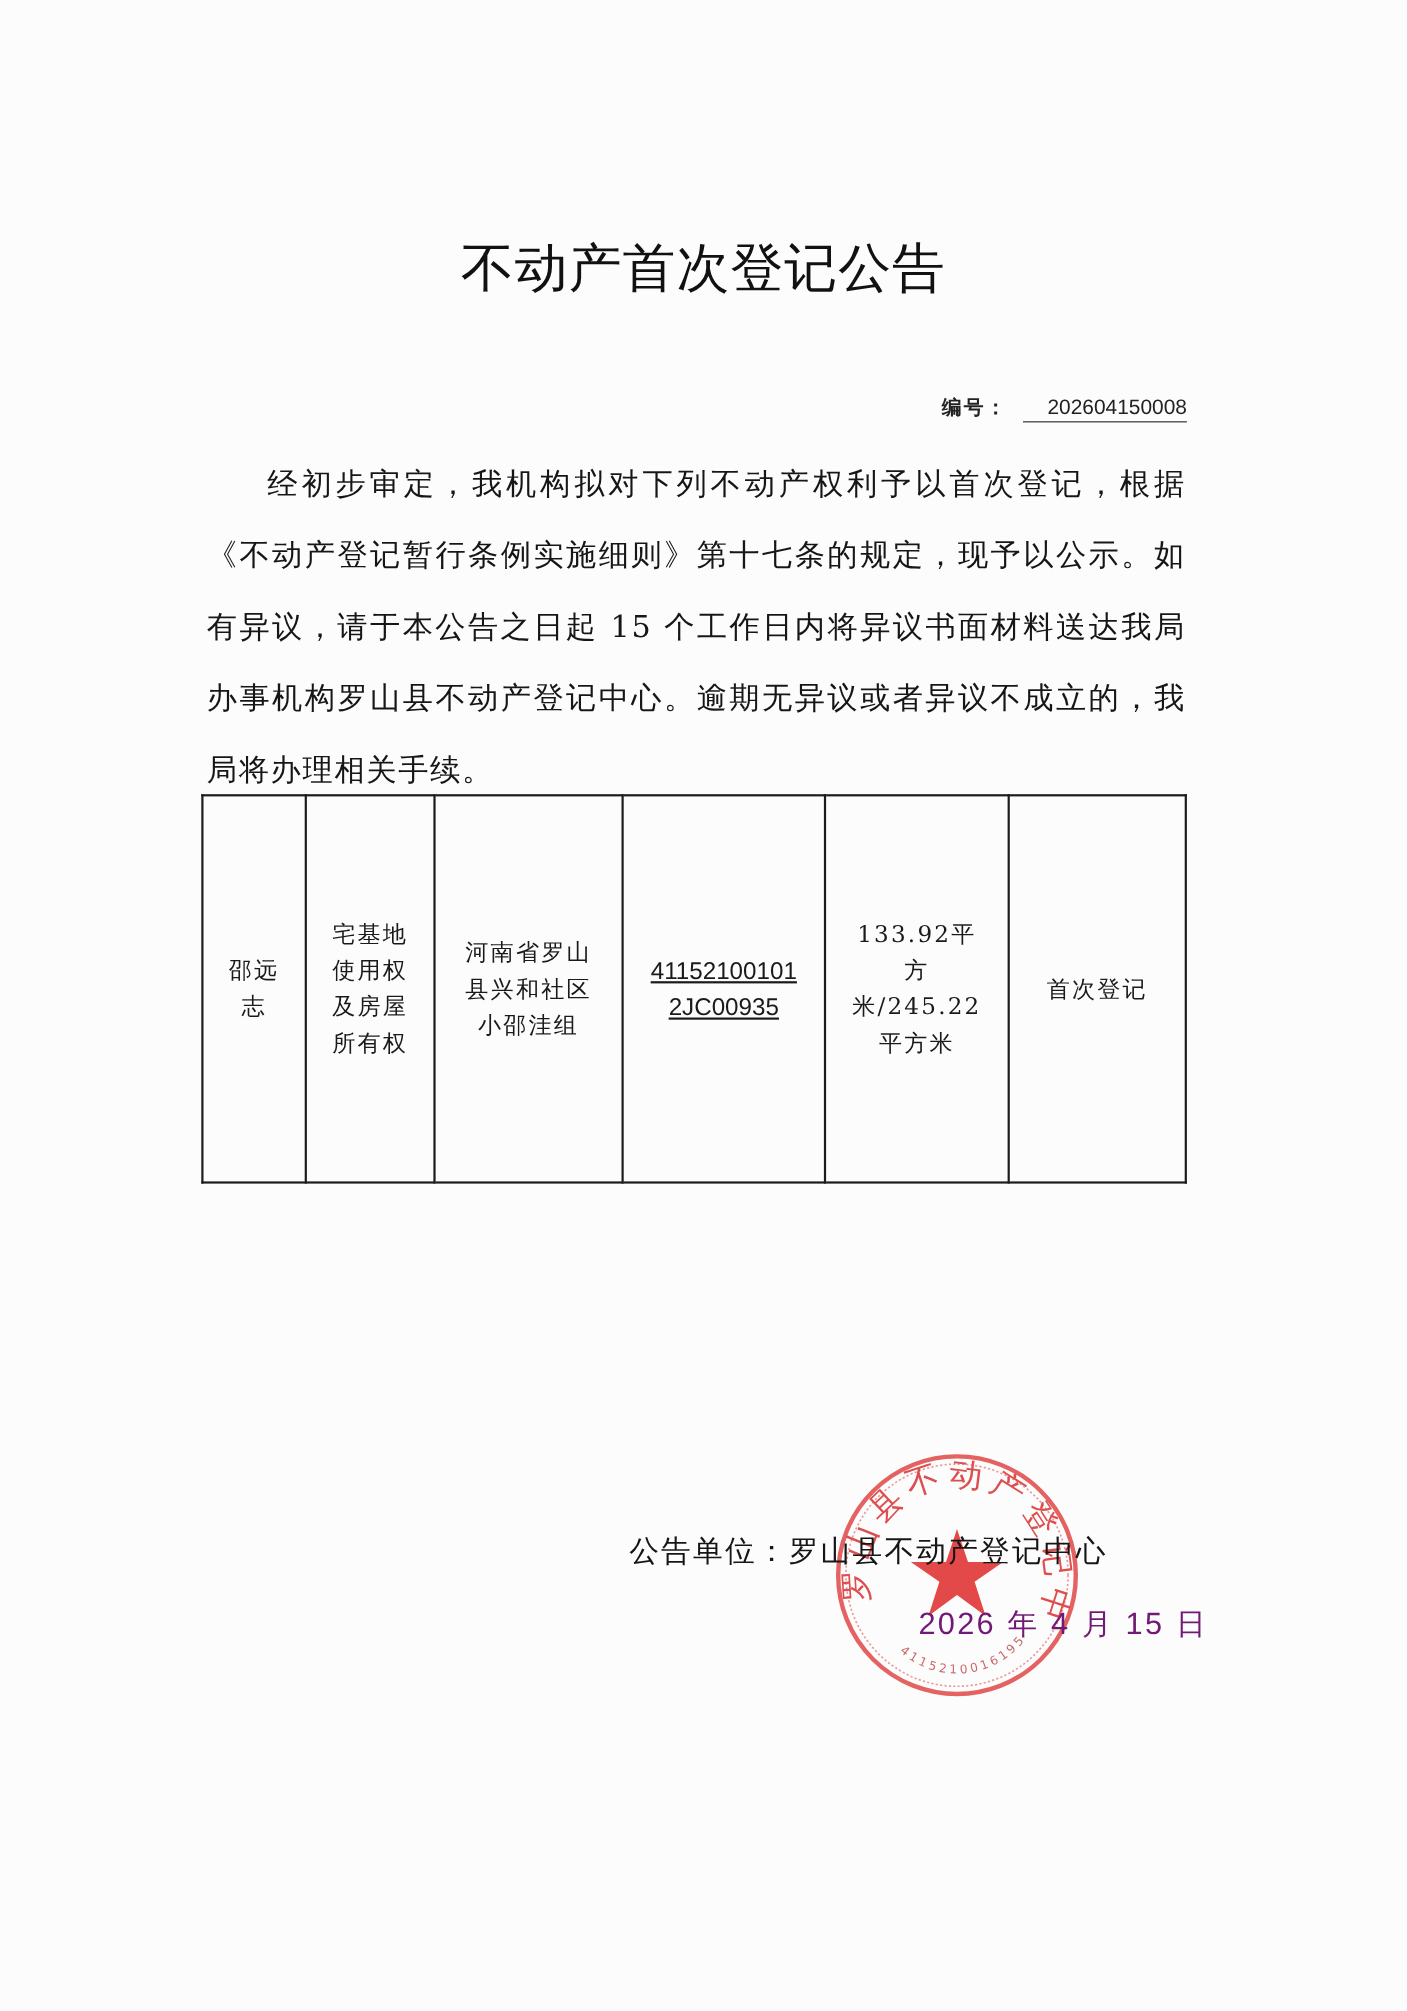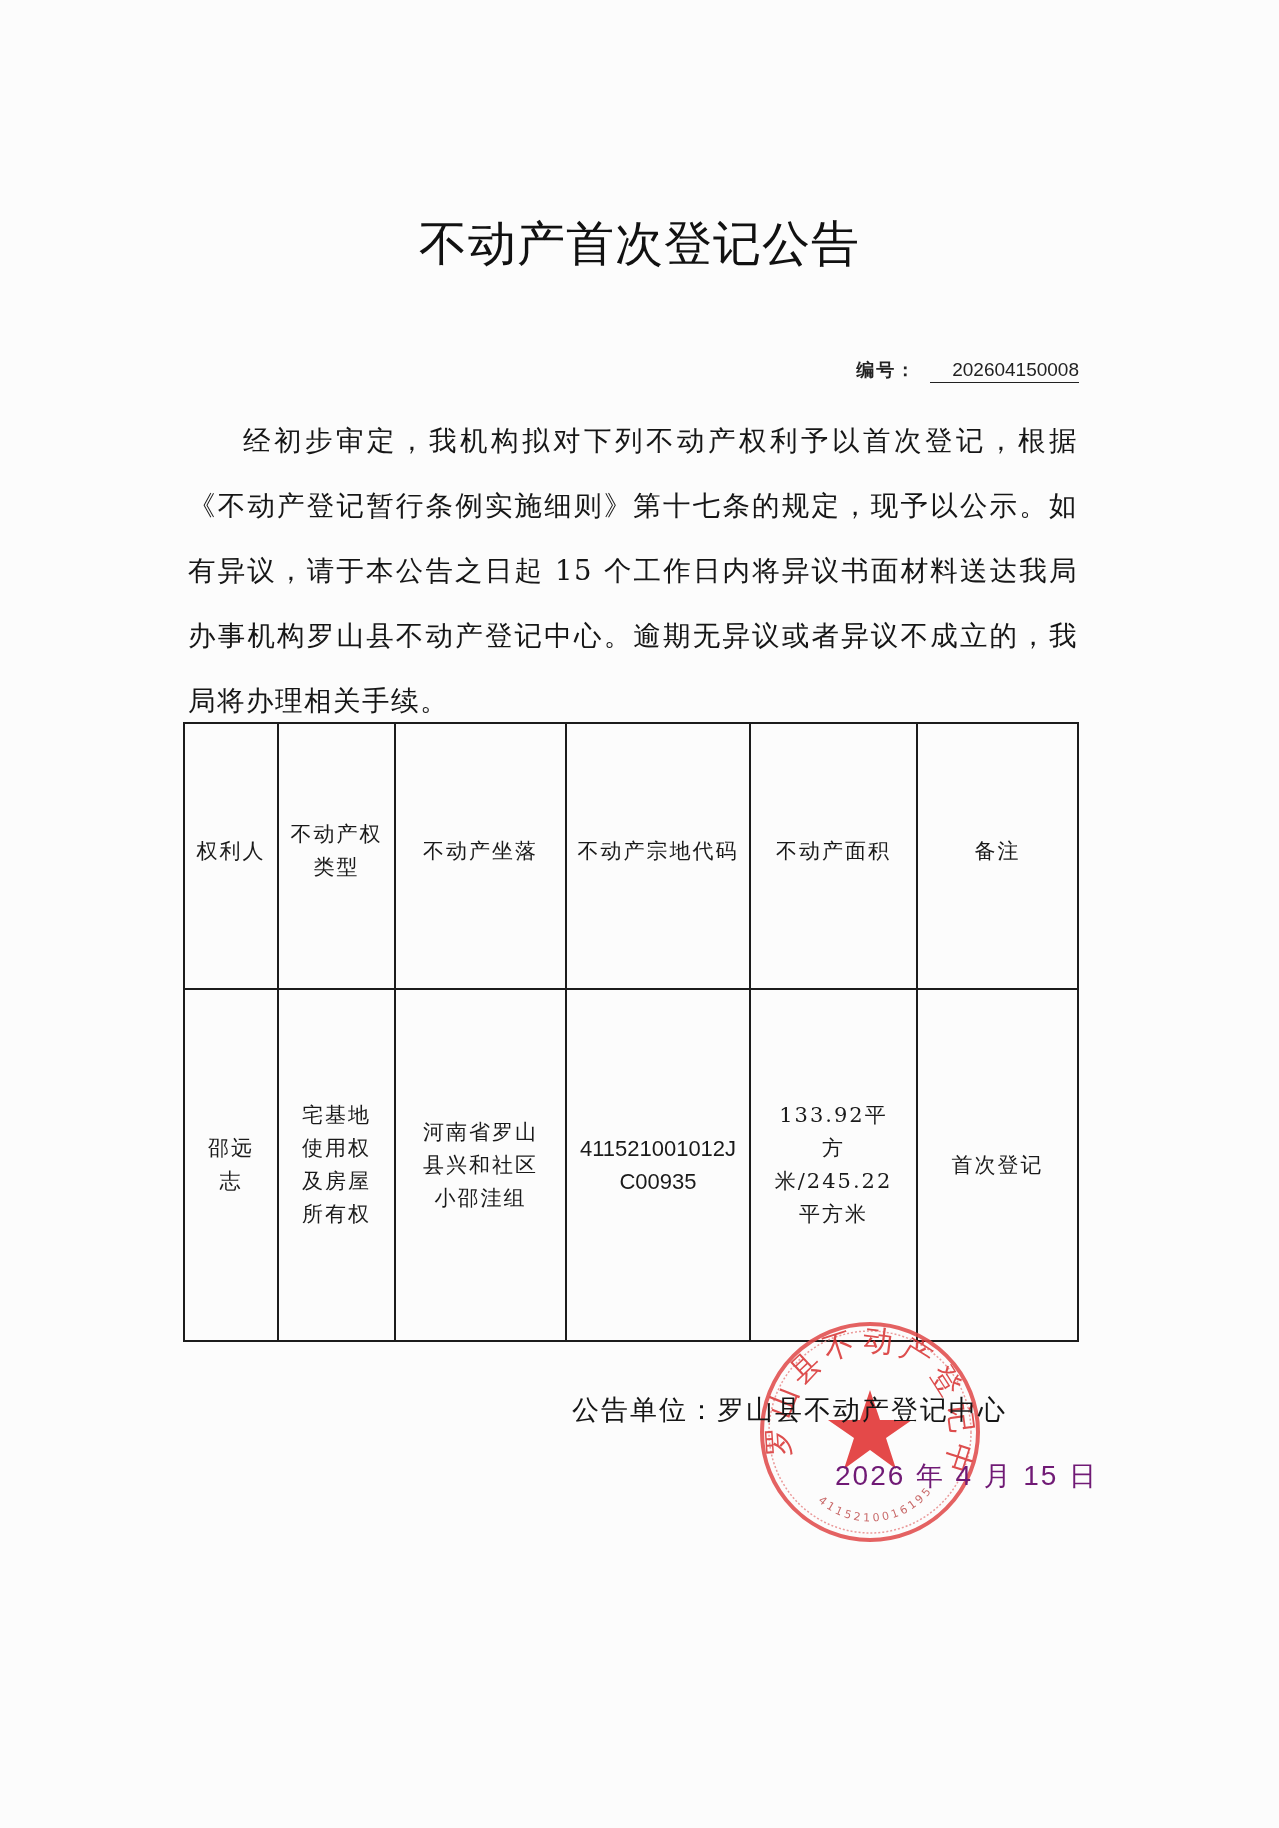--- a/index.html
+++ b/index.html
@@ -138,33 +138,25 @@
   <table class="reg">
     <colgroup>
       <col style="width:94px">
       <col style="width:117px">
       <col style="width:171px">
       <col style="width:184px">
       <col style="width:167px">
       <col style="width:161px">
     </colgroup>
     <tbody>
-        <tr class="head">
-      <th>权利人</th>
-      <th>不动产权类型</th>
-      <th>不动产坐落</th>
-      <th>不动产宗地代码</th>
-      <th>不动产面积</th>
-      <th>备注</th>
-    </tr>
     <tr class="row">
       <td style="padding:16px 14px;">邵远志</td>
       <td style="padding:0 16px;">宅基地使用权及房屋所有权</td>
       <td style="padding:0 16px;">河南省罗山县兴和社区小邵洼组</td>
-      <td class="num" style="word-break:break-all;padding:0 10px;">411521001012JC00935</td>
+      <td class="num" style="word-break:break-all;padding:0 22px;text-decoration:underline;">411521001012JC00935</td>
       <td style="padding:0 18px;">133.92平方米/245.22平方米</td>
       <td>首次登记</td>
     </tr>
   </tbody>
     </table>
 
   <svg class="seal" viewBox="0 0 228 228">
     <circle cx="114" cy="114" r="108" fill="none" stroke="#e04848" stroke-width="4"></circle>
     <circle cx="114" cy="114" r="101" fill="none" stroke="#e88a8a" stroke-width="1.5" stroke-dasharray="2 2"></circle>
     <polygon points="114,72 124,102 156,102 130,120 140,151 114,132 88,151 98,120 72,102 104,102" fill="#e02a2a"></polygon>

